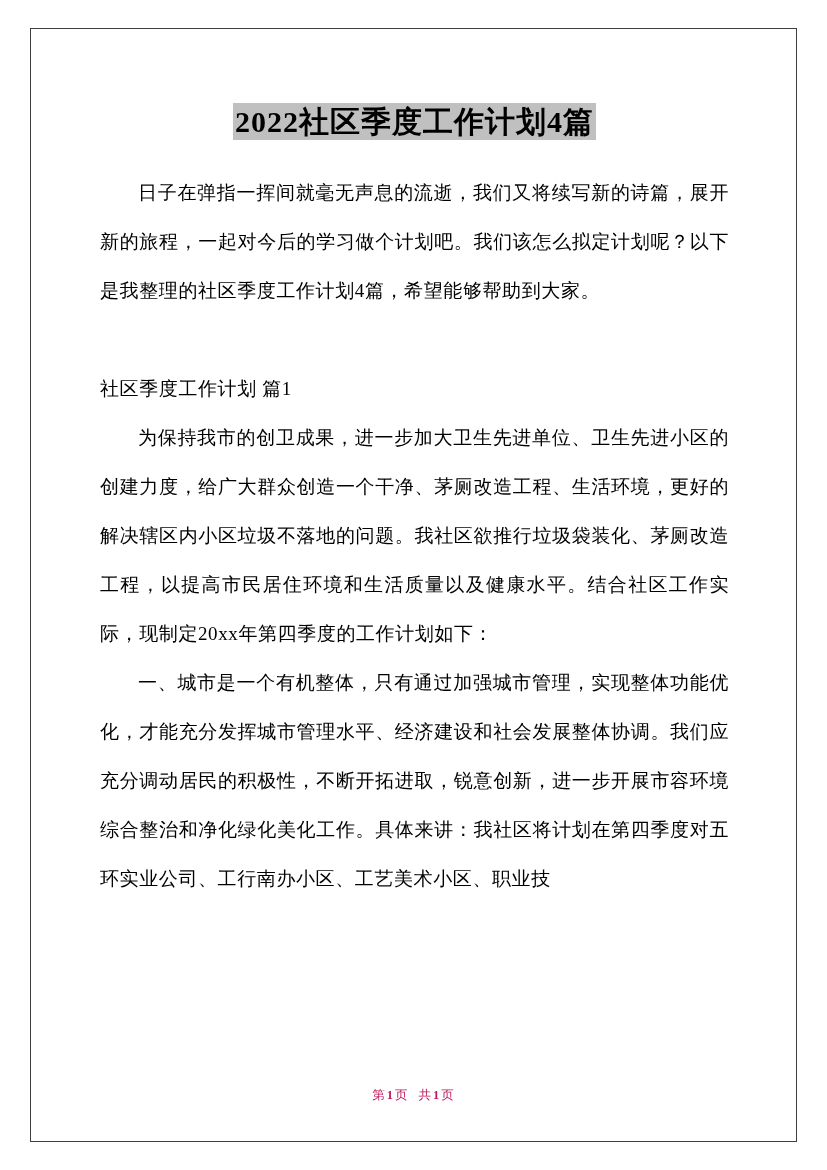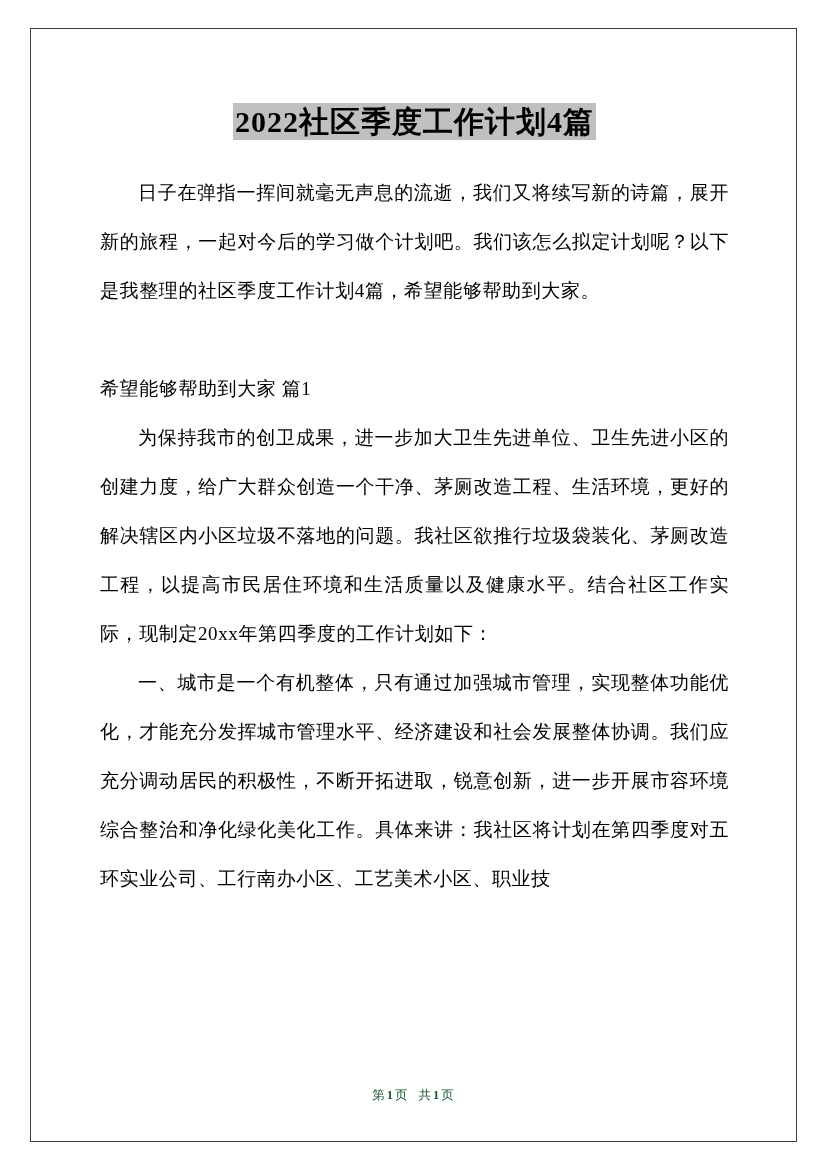--- a/index.html
+++ b/index.html
@@ -62,21 +62,21 @@
     height: 49px;
   }
   .footer {
     position: absolute;
     left: 0;
     right: 0;
     bottom: 66px;
     text-align: center;
     font-size: 12.5px;
     letter-spacing: 1px;
-    color: #14532d;
+    color: #be185d;
   }
   .footer .num {
     font-weight: bold;
     margin: 0 1px;
   }
   .footer .gap {
     display: inline-block;
     width: 10px;
   }
 </style>
@@ -87,21 +87,21 @@
   <div class="page-frame"></div>
 
   <div class="content">
     <h1 class="doc-title"><span class="hl" style="background: rgb(192, 192, 192);">2022社区季度工作计划4篇</span></h1>
 
 
     <p class="para indent">日子在弹指一挥间就毫无声息的流逝，我们又将续写新的诗篇，展开新的旅程，一起对今后的学习做个计划吧。我们该怎么拟定计划呢？以下是我整理的社区季度工作计划4篇，希望能够帮助到大家。</p>
 
     <div class="spacer-line"></div>
 
-    <p class="para">希望能够帮助到大家 篇1</p>
+    <p class="para">社区季度工作计划 篇1</p>
 
     <p class="para indent">为保持我市的创卫成果，进一步加大卫生先进单位、卫生先进小区的创建力度，给广大群众创造一个干净、茅厕改造工程、生活环境，更好的解决辖区内小区垃圾不落地的问题。我社区欲推行垃圾袋装化、茅厕改造工程，以提高市民居住环境和生活质量以及健康水平。结合社区工作实际，现制定20xx年第四季度的工作计划如下：</p>
 
     <p class="para indent">一、城市是一个有机整体，只有通过加强城市管理，实现整体功能优化，才能充分发挥城市管理水平、经济建设和社会发展整体协调。我们应充分调动居民的积极性，不断开拓进取，锐意创新，进一步开展市容环境综合整治和净化绿化美化工作。具体来讲：我社区将计划在第四季度对五环实业公司、工行南办小区、工艺美术小区、职业技</p>
   </div>
 
   <div class="footer">
     <span>第</span><span class="num">1</span><span>页</span><span class="gap"></span><span>共</span><span class="num">1</span><span>页</span>
   </div>
 </div>

